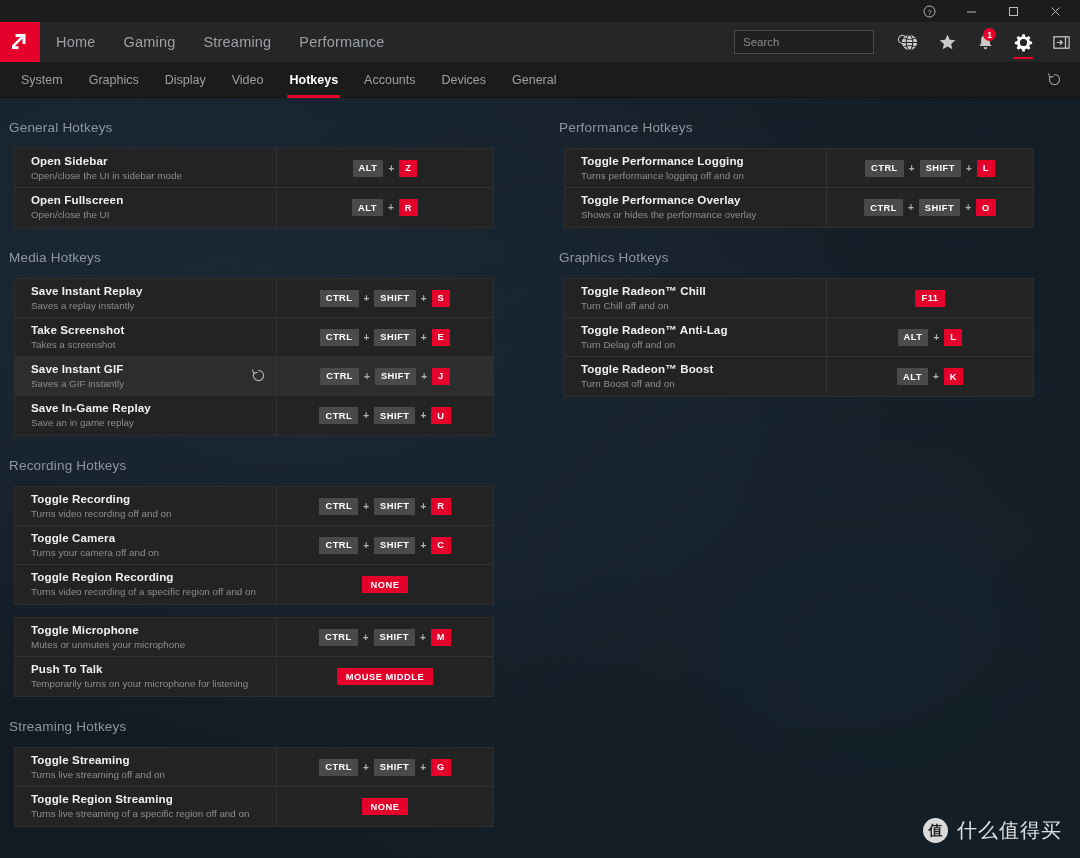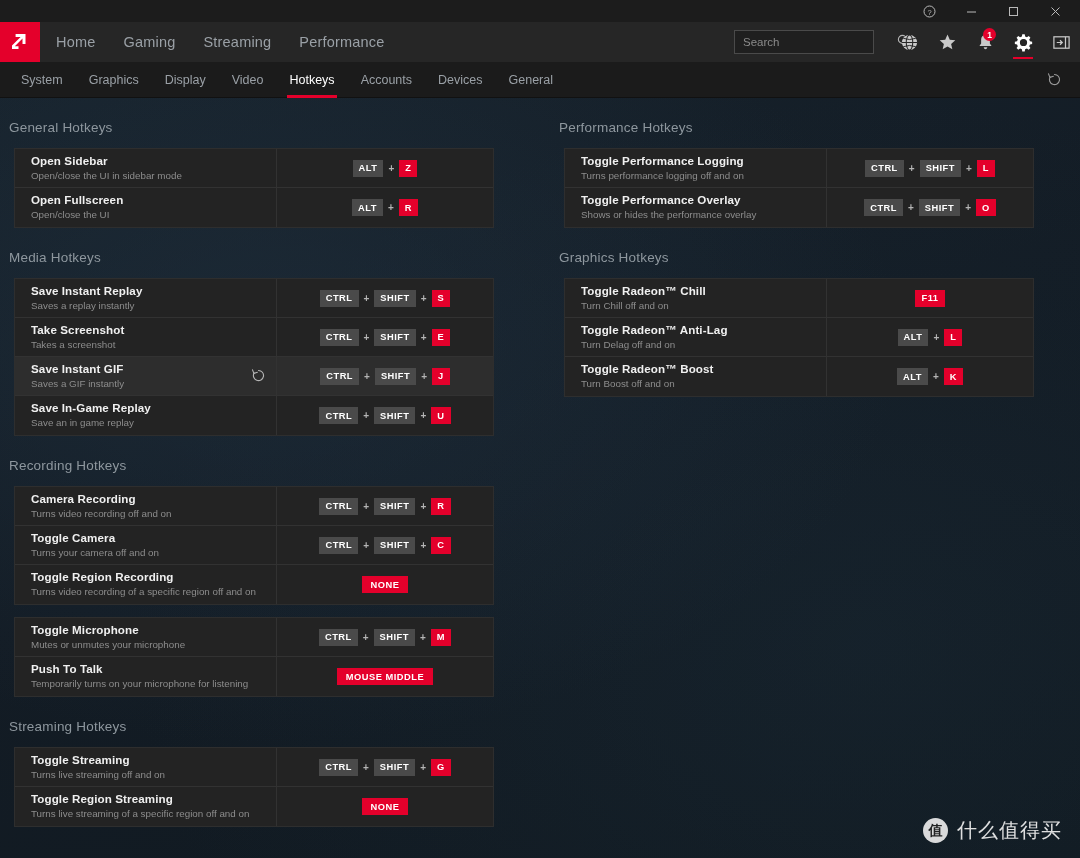--- a/index.html
+++ b/index.html
@@ -75,21 +75,21 @@
 
   
   .subnav{
     height:36px; background:#1b1b1b; display:flex; align-items:center;
     padding-left:8px; position:relative; border-bottom:1px solid #111;
   }
   .subnav-item{
     font-size:12.5px; color:#9aa0a6; padding:0 13px; height:36px;
     display:flex; align-items:center; position:relative;
   }
-  .subnav-item.active{ color:#ffffff; font-weight:normal; }
+  .subnav-item.active{ color:#ffffff; font-weight:bold; }
   .subnav-item.active::after{
     content:""; position:absolute; left:11px; right:11px; bottom:0;
     height:2.5px; background:#e4002b;
   }
   .subnav-reset{
     margin-left:auto; width:36px; height:36px; display:flex;
     align-items:center; justify-content:center; color:#9a9a9a; margin-right:8px;
   }
 
   
@@ -378,21 +378,21 @@
                 <span class="plus">+</span>
                 <span class="key act">U</span>
               </div>
             </div>
           </div>
         </div>
         <div class="section-title">Recording Hotkeys</div>
         <div class="card">
           <div class="row">
             <div class="row-left">
-              <div class="row-title">Camera Recording</div>
+              <div class="row-title">Toggle Recording</div>
               <div class="row-sub">Turns video recording off and on</div>
             </div>
             <div class="row-right">
               <div class="keys">
                 <span class="key mod">CTRL</span>
                 <span class="plus">+</span>
                 <span class="key mod">SHIFT</span>
                 <span class="plus">+</span>
                 <span class="key act">R</span>
               </div>

